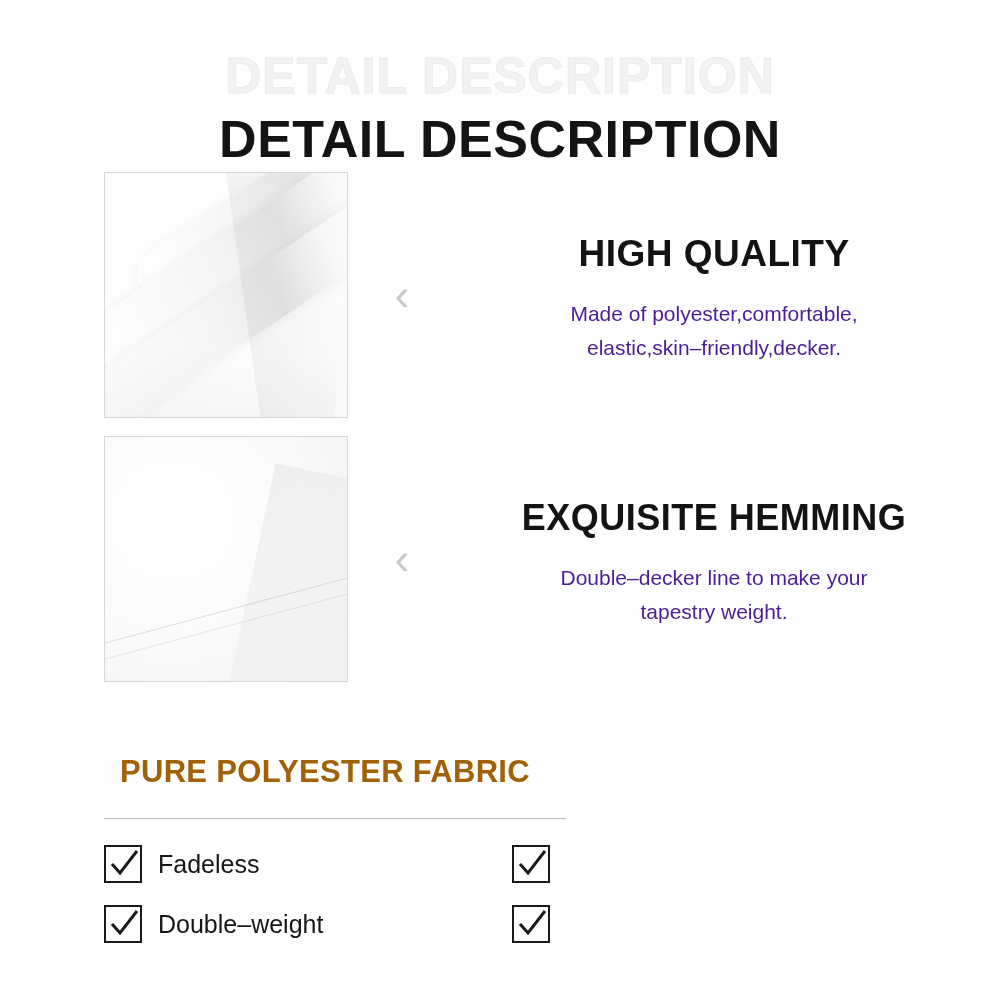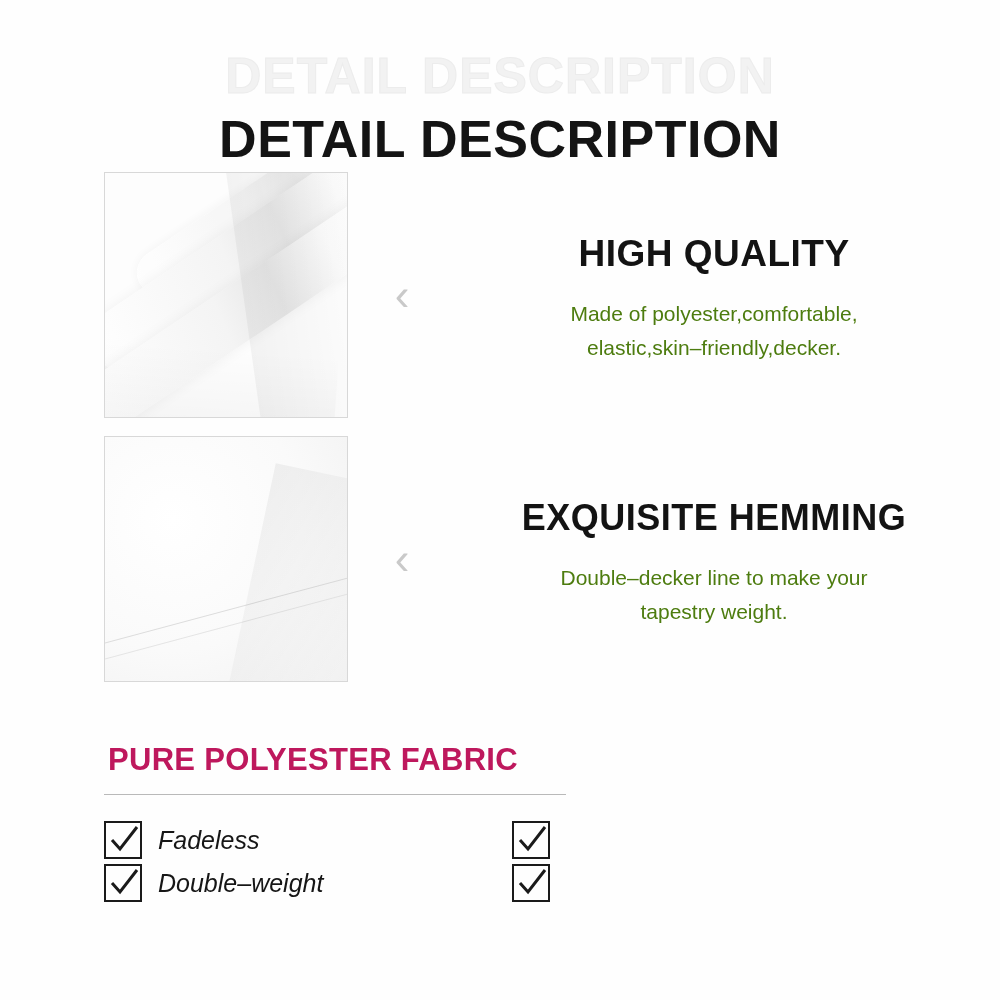--- a/index.html
+++ b/index.html
@@ -165,50 +165,49 @@
     font-weight: 700;
     letter-spacing: 0.5px;
     color: #131313;
     margin: 8px 0 22px 0;
     white-space: nowrap;
   }
   .feature-2 .feature-title { font-size: 36px; }
   .feature-desc {
     font-size: 21px;
     line-height: 34px;
-    color: #4d7c0f;
+    color: #4c1d95;
     margin: 0;
   }
 
   
   .bottom {
     position: absolute;
     top: 738px;
     left: 104px;
     width: 790px;
   }
   .bottom-title {
     font-size: 31px;
     font-weight: 700;
     letter-spacing: 0.3px;
-    color: #be185d;
-    margin: 4px;
+    color: #a16207;
+    margin: 16px;
     padding-bottom: 12px;
   }
   .bottom-rule {
     width: 462px;
     height: 1px;
     background: #b9b9b9;
     margin-bottom: 26px;
   }
   .check-grid {
     display: grid;
     grid-template-columns: 408px 1fr;
-    row-gap: 5px;
-    font-style: italic;
+    row-gap: 22px;
   }
   .check-item {
     display: flex;
     align-items: center;
   }
   .checkbox {
     width: 38px;
     height: 38px;
     border: 2px solid #1a1a1a;
     box-sizing: border-box;

